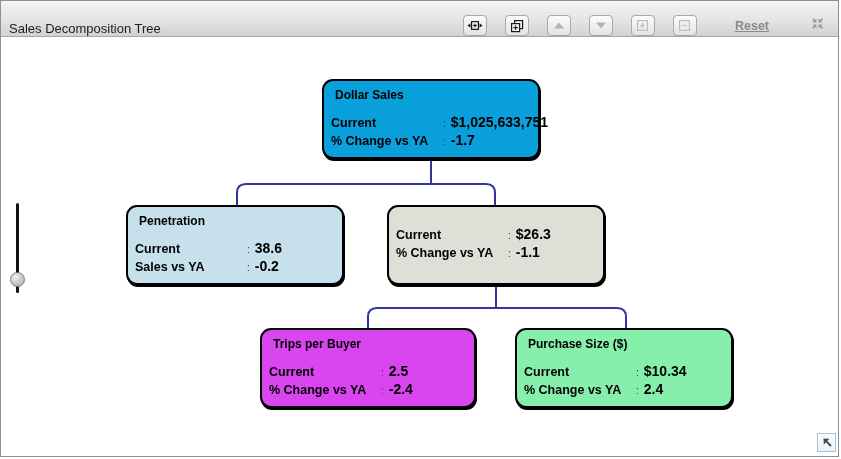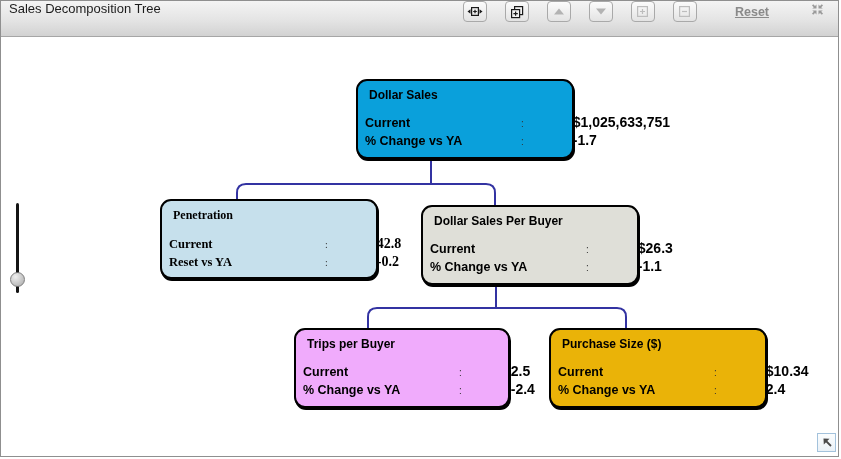--- a/index.html
+++ b/index.html
@@ -6,21 +6,21 @@
   body { background:#fff; font-family:"Liberation Sans", sans-serif; }
   .app {
     position:relative; width:839px; height:457px;
     border:1px solid #8f8f8f; background:#fff; overflow:hidden;
   }
   
   .header {
     position:relative; height:36px;
     background:linear-gradient(#f4f4f4, #e4e4e4 55%, #d2d2d2);
     border-bottom:1px solid #a6a6a6;
-    display:flex; align-items:flex-start; padding:0 10px 0 8px;
+    display:flex; align-items:flex-end; padding:0 10px 0 8px;
   }
   .header-title { font-size:13px; color:#1c1c1c; }
   .toolbar { margin-left:auto; display:flex; align-items:center; gap:18px; }
   .tb-btn {
     width:24px; height:21px; border:1px solid #a9a9a9; border-radius:4px;
     background:linear-gradient(#fcfcfc, #e3e3e3);
     display:flex; align-items:center; justify-content:center; cursor:pointer;
   }
   .tb-btn svg { display:block; }
   .reset-link {
@@ -40,30 +40,30 @@
     position:absolute; left:9px; top:235px; width:15px; height:15px;
     border-radius:50%; border:1px solid #7e7e7e;
     background:radial-gradient(circle at 35% 30%, #efefef, #bdbdbd 70%, #a8a8a8);
     cursor:grab;
   }
   
   .node {
     position:absolute; width:218px; height:80px;
     border:2px solid #000; border-radius:11px;
     box-shadow:1px 2px 0 0 #000;
-    padding:7px 6px 0 7px; cursor:pointer;margin-left:34px;
+    padding:7px 6px 0 7px; cursor:pointer;
   }
   .node-title { font-size:12px; font-weight:700; color:#000; padding-left:4px; }
   .node-rows { margin-top:12px; }
-  .node-row { display:flex; align-items:baseline; line-height:17px; white-space:nowrap;gap:44px; }
+  .node-row { display:flex; align-items:baseline; line-height:17px; white-space:nowrap; }
   .node-row .lbl { flex:0 0 112px; font-size:12.5px; font-weight:700; color:#000; }
   .node-row .sep { font-size:10px; font-weight:400; color:#333; margin-right:5px; }
   .node-row .val { font-size:14px; font-weight:700; color:#000; }
   .n0 { left:321px; top:42px;  }
-  .n1 { left:125px; top:162px;font-family:Liberation Serif, serif; }
+  .n1 { left:125px; top:168px; }
   .n2 { left:386px; top:168px; }
   .n3 { left:259px; top:291px; width:216px; }
   .n4 { left:514px; top:291px; }
   
   .corner-btn {
     position:absolute; right:4px; bottom:6px; width:19px; height:19px;
     border:1px solid #a3c2dc; background:linear-gradient(#fbfdfe,#eaf1f7);
     display:flex; align-items:center; justify-content:center; cursor:pointer;
   }
 </style>
@@ -170,63 +170,62 @@
         </div>
       </div>
     </div>
 
     <div class="node n1" style="background: rgb(198, 224, 236);">
       <div class="node-title">Penetration</div>
       <div class="node-rows">
         <div class="node-row">
           <span class="lbl">Current</span>
           <span class="sep">:</span>
-          <span class="val">42.8</span>
-        </div>
-        <div class="node-row">
-          <span class="lbl">Reset vs YA</span>
+          <span class="val">38.6</span>
+        </div>
+        <div class="node-row">
+          <span class="lbl">Sales vs YA</span>
           <span class="sep">:</span>
           <span class="val">-0.2</span>
         </div>
       </div>
     </div>
 
     <div class="node n2" style="background: rgb(223, 223, 216);">
-      <div class="node-title">Dollar Sales Per Buyer</div>
       <div class="node-rows">
         <div class="node-row">
           <span class="lbl">Current</span>
           <span class="sep">:</span>
           <span class="val">$26.3</span>
         </div>
         <div class="node-row">
           <span class="lbl">% Change vs YA</span>
           <span class="sep">:</span>
           <span class="val">-1.1</span>
         </div>
       </div>
     </div>
 
-    <div class="node n3" style="background: #f0abfc;">
+    <div class="node n3" style="background: #d946ef;">
       <div class="node-title">Trips per Buyer</div>
       <div class="node-rows">
         <div class="node-row">
           <span class="lbl">Current</span>
           <span class="sep">:</span>
           <span class="val">2.5</span>
         </div>
         <div class="node-row">
           <span class="lbl">% Change vs YA</span>
           <span class="sep">:</span>
           <span class="val">-2.4</span>
         </div>
       </div>
     </div>
 
-    <div class="node n4" style="background: #eab308;">
+    <div class="node n4" style="background: #86efac;">
       <div class="node-title">Purchase Size ($)</div>
       <div class="node-rows">
         <div class="node-row">
           <span class="lbl">Current</span>
           <span class="sep">:</span>
           <span class="val">$10.34</span>
         </div>
         <div class="node-row">
           <span class="lbl">% Change vs YA</span>
           <span class="sep">:</span>

